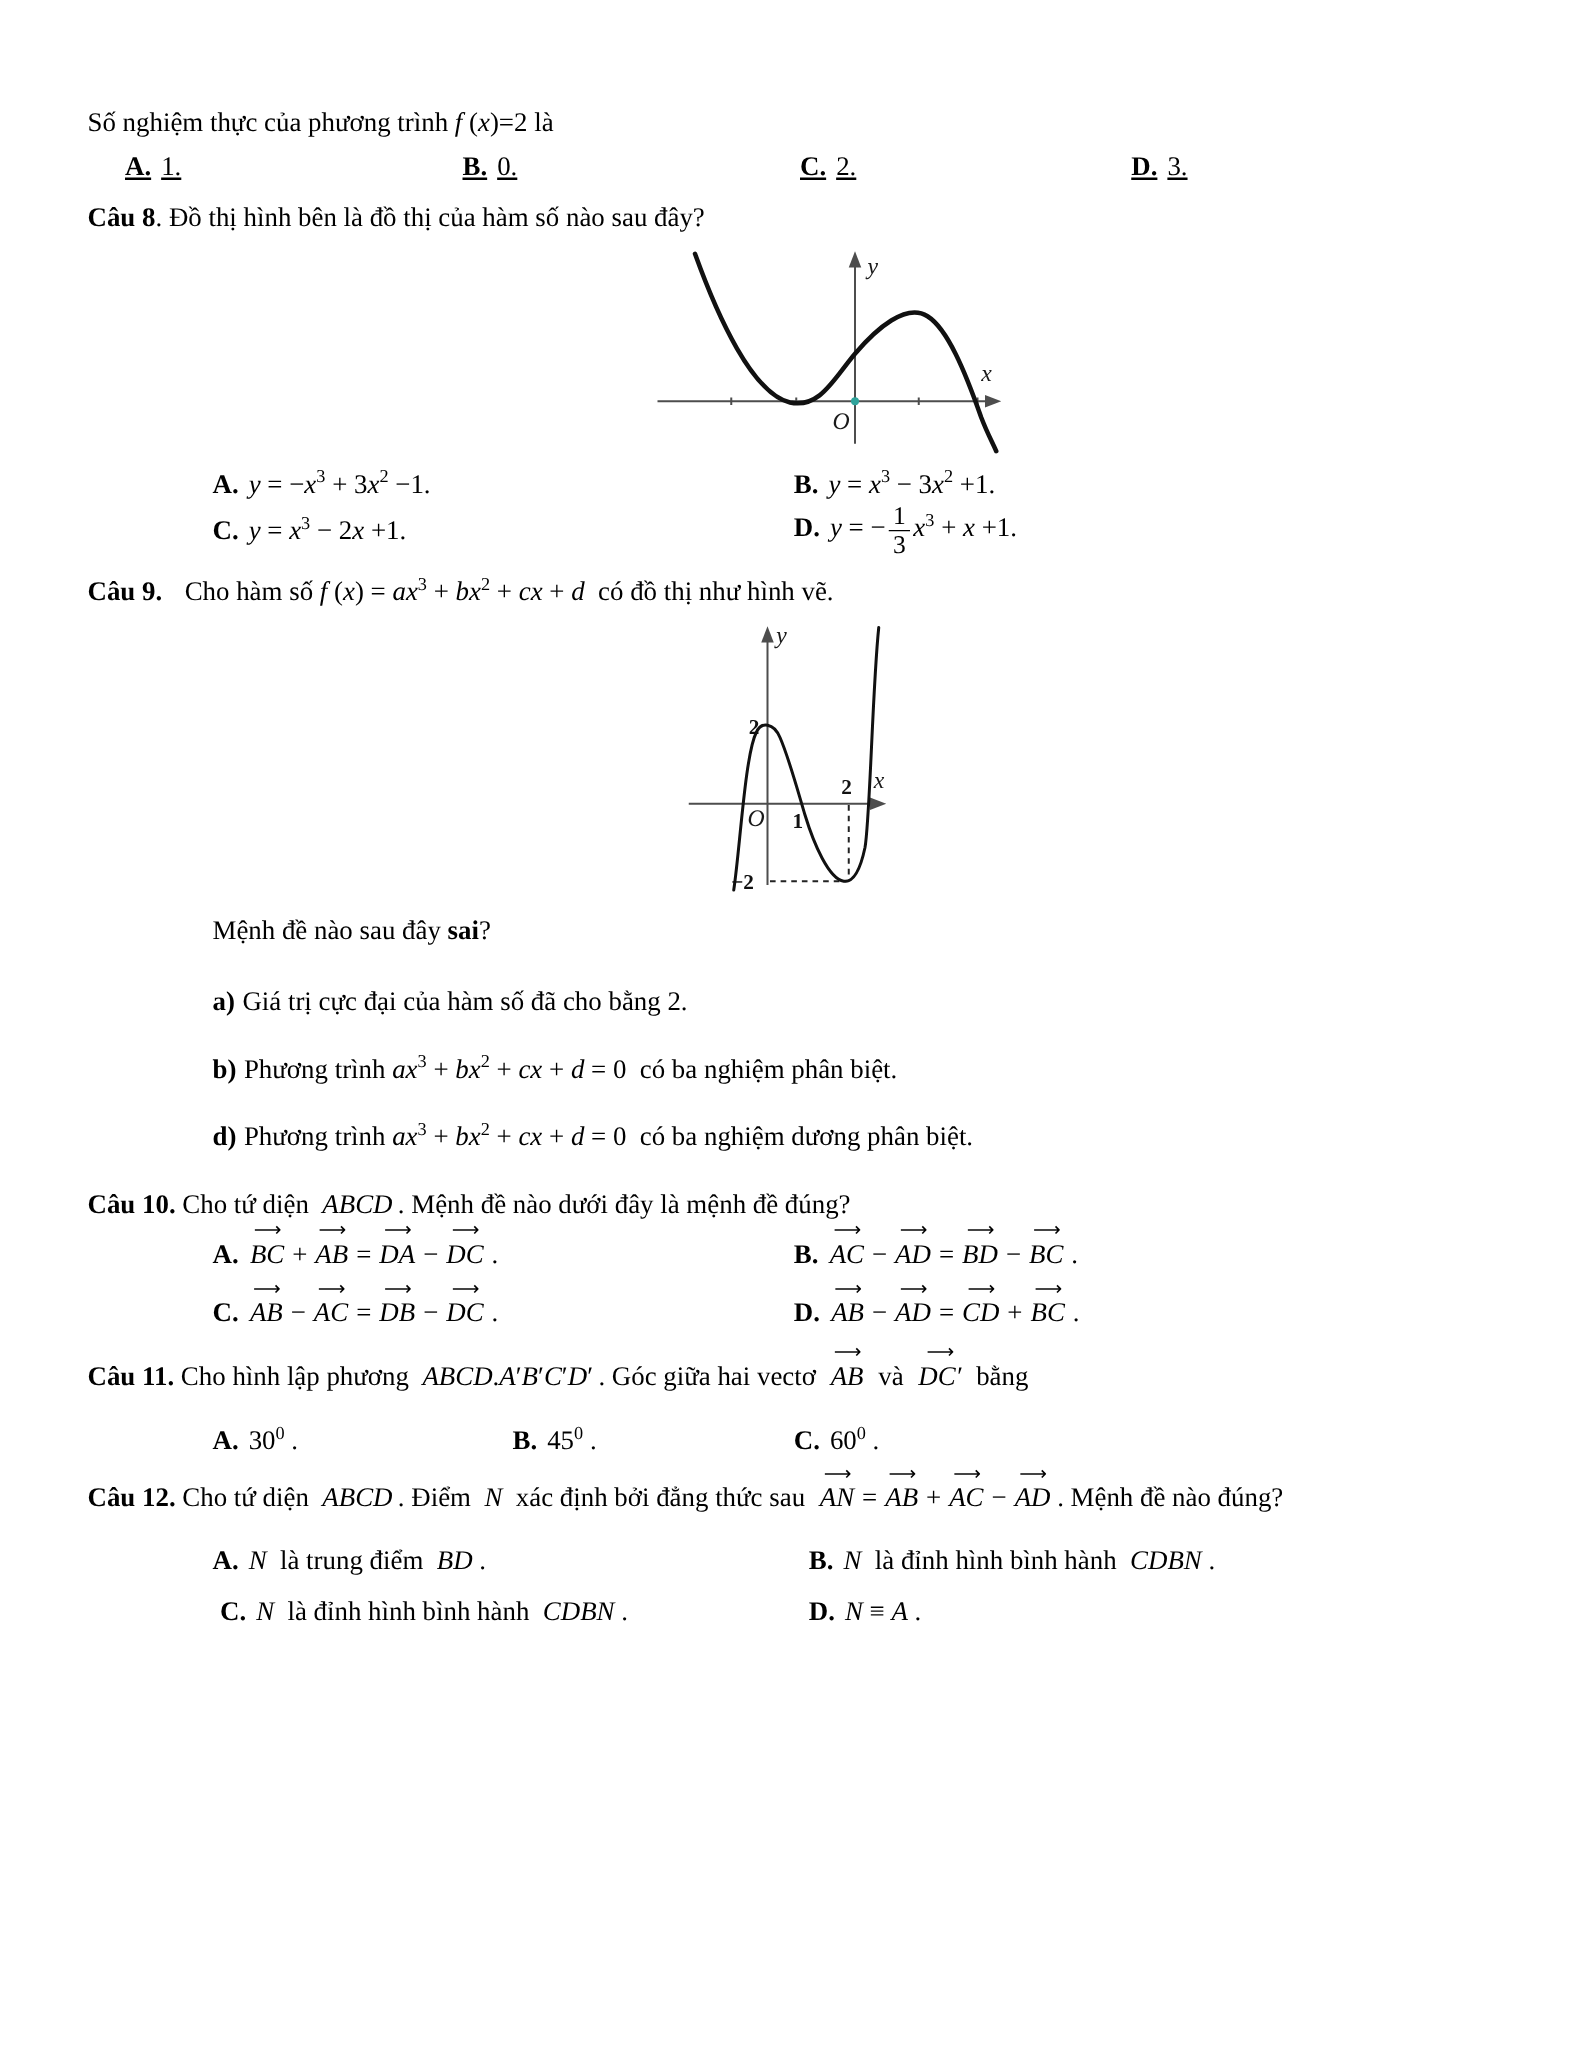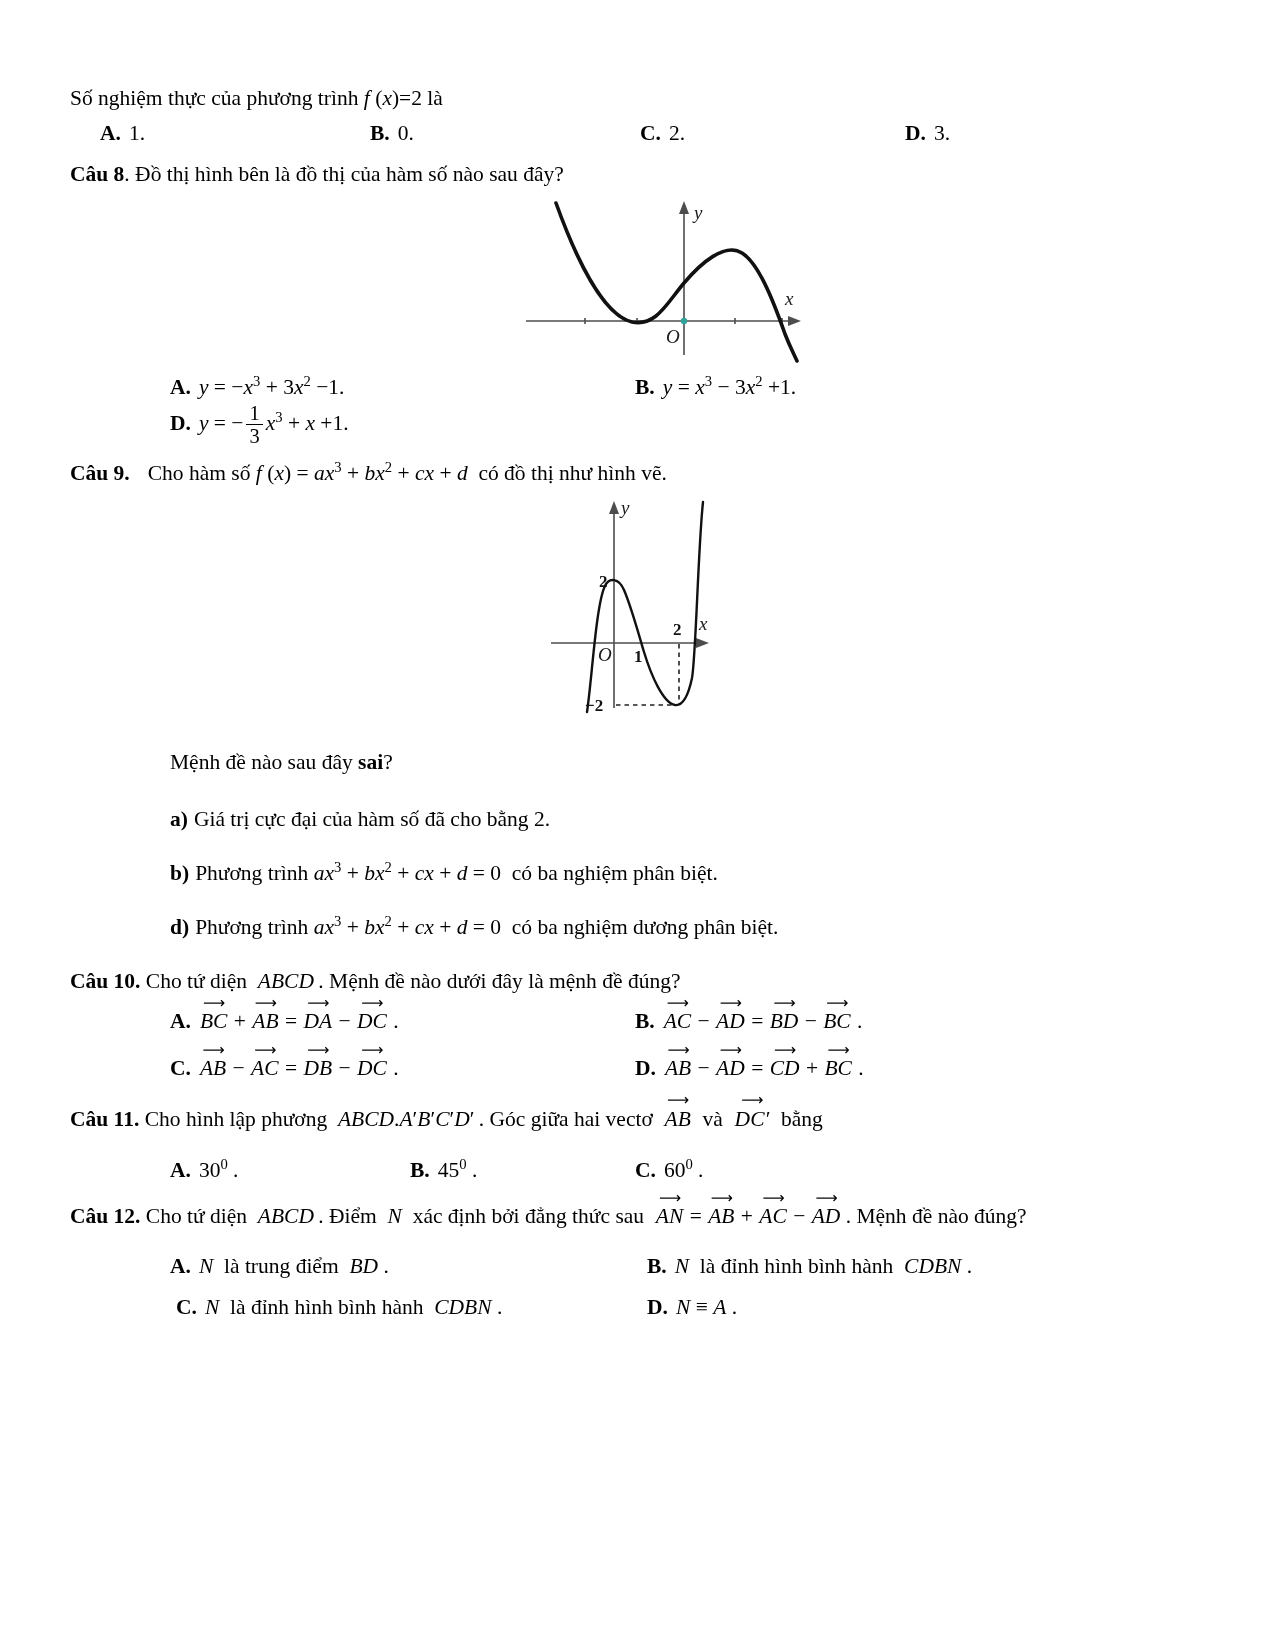--- a/index.html
+++ b/index.html
@@ -9,21 +9,21 @@
     font-size:21.5px;color:#000;line-height:1.35;
     overflow:hidden;
   }
   .page{padding:72px 60px 0 70px;position:relative;}
   i{font-family:"Liberation Serif", serif;font-style:italic;}
   sup{font-size:0.68em;line-height:0;}
   b,.bold{font-weight:bold;}
   .qnum{font-weight:bold;}
   .stem-line{margin:0 0 6px 0;}
   
-  .opt-row4{display:grid;grid-template-columns:270px 270px 265px auto;padding-left:30px;margin:4px 0 10px 0;}
+  .opt-row4{display:grid;grid-template-columns:270px 270px 265px auto;padding-left:30px;margin:4px 0 10px 0;text-decoration:underline;}
   .opt-row4-wide{display:grid;grid-template-columns:240px 225px 220px auto;padding-left:100px;margin:18px 0 10px 0;}
   .opt-grid2{display:grid;grid-template-columns:465px auto;row-gap:0;padding-left:100px;margin:10px 0 8px 0;align-items:center;}
   .opt-grid2.tight{row-gap:8px;margin-top:6px;}
   .opt .opt-label{font-weight:bold;margin-right:8px;}
   
   .frac{display:inline-block;vertical-align:-0.62em;text-align:center;font-size:0.95em;line-height:1.08;margin:0 3px;}
   .frac .num{display:block;border-bottom:1.4px solid #000;padding:0 3px;}
   .frac .den{display:block;}
   
   .vec{font-style:italic;position:relative;display:inline-block;margin:0 1px;text-align:right;}
@@ -36,21 +36,21 @@
   .curve{fill:none;stroke:#111;stroke-linecap:round;}
   .axis{stroke:#4d4d4d;stroke-width:1.6;}
   .tick{stroke:#4d4d4d;stroke-width:1.6;}
   .dash{stroke:#222;stroke-width:1.6;stroke-dasharray:4.5 4;fill:none;}
   .axlabel{font-family:"Liberation Serif", serif;font-style:italic;font-size:19px;fill:#1a1a1a;}
   .numlabel{font-family:"Liberation Serif", serif;font-weight:bold;font-size:17px;fill:#111;}
   
   .stmt{padding-left:100px;margin:0 0 25px 0;}
   .stmt .s-label{font-weight:bold;margin-right:6px;}
   .q-block{margin-top:12px;}
-  .mende{padding-left:100px;margin:34px 0 28px 0;}
+  .mende{padding-left:100px;margin:16px 0 28px 0;}
   .q9-gap{display:inline-block;width:18px;}
 </style>
 </head>
 <body>
 
 <div class="page">
 
   <div class="q-block">
     <p class="stem-line">Số nghiệm thực của phương trình <i>f</i> (<i>x</i>)=2 là</p>
     <div class="opt-row4">
@@ -81,20 +81,21 @@
         <circle cx="180" cy="126" r="3.2" fill="#2fa39b"></circle>
         <text class="axlabel" x="190" y="24">y</text>
         <text class="axlabel" x="281" y="110">x</text>
         <text class="axlabel" x="162" y="148">O</text>
       </svg>
     </div>
 
     <div class="opt-grid2">
       <span class="opt"><span class="opt-label">A.</span><span><i>y</i> = −<i>x</i><sup>3</sup> + 3<i>x</i><sup>2</sup> −1.</span></span>
       <span class="opt"><span class="opt-label">B.</span><span><i>y</i> = <i>x</i><sup>3</sup> − 3<i>x</i><sup>2</sup> +1.</span></span>
+      <span class="opt"><span class="opt-label">C.</span><span><i>y</i> = <i>x</i><sup>3</sup> − 2<i>x</i> +1.</span></span>
       <span class="opt"><span class="opt-label">D.</span><span><i>y</i> = −<span class="frac"><span class="num">1</span><span class="den">3</span></span><i>x</i><sup>3</sup> + <i>x</i> +1.</span></span>
     </div>
   </div>
 
   <div class="q-block">
     <p class="stem-line"><span class="qnum">Câu 9.</span><span class="q9-gap"></span><span>Cho hàm số <i>f</i> (<i>x</i>) = <i>ax</i><sup>3</sup> + <i>bx</i><sup>2</sup> + <i>cx</i> + <i>d</i>&nbsp; có đồ thị như hình vẽ.</span></p>
 
     <div class="graph2-wrap">
       <svg width="180" height="220" viewBox="0 0 178 220">
 

